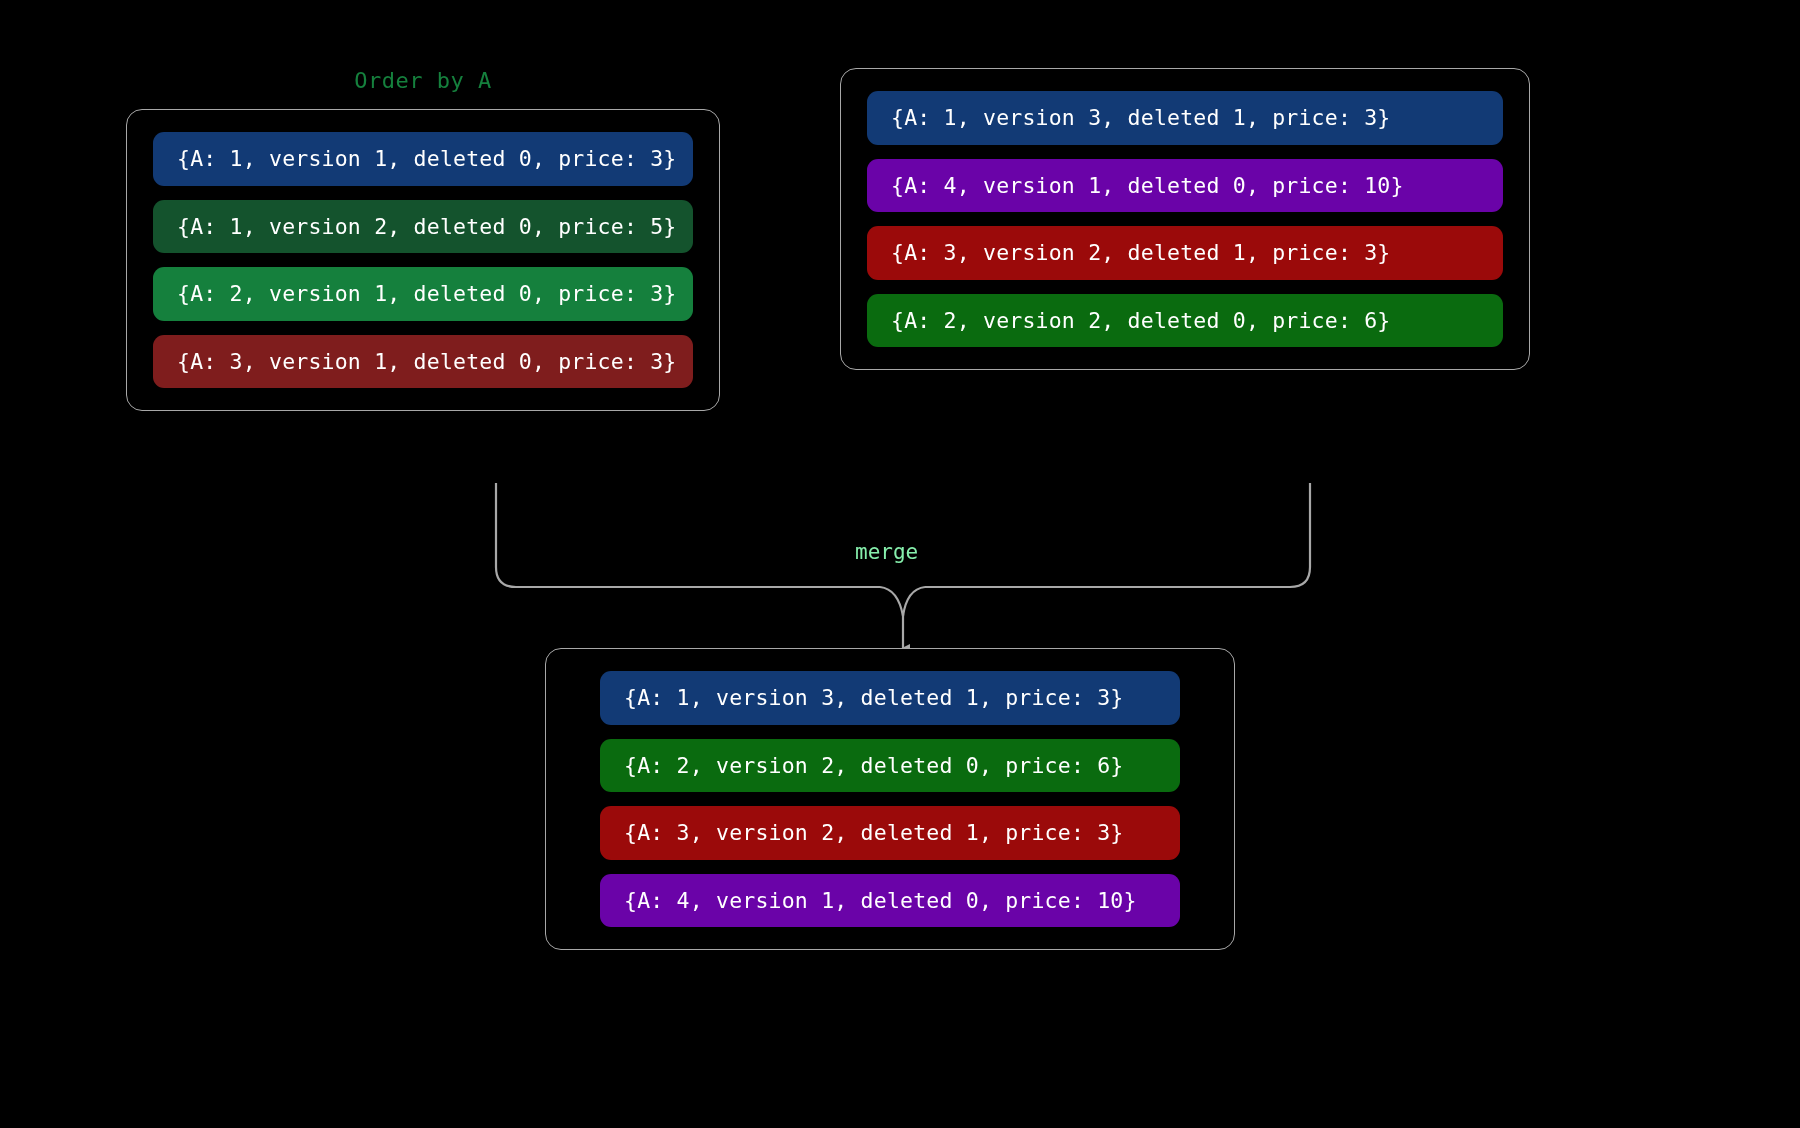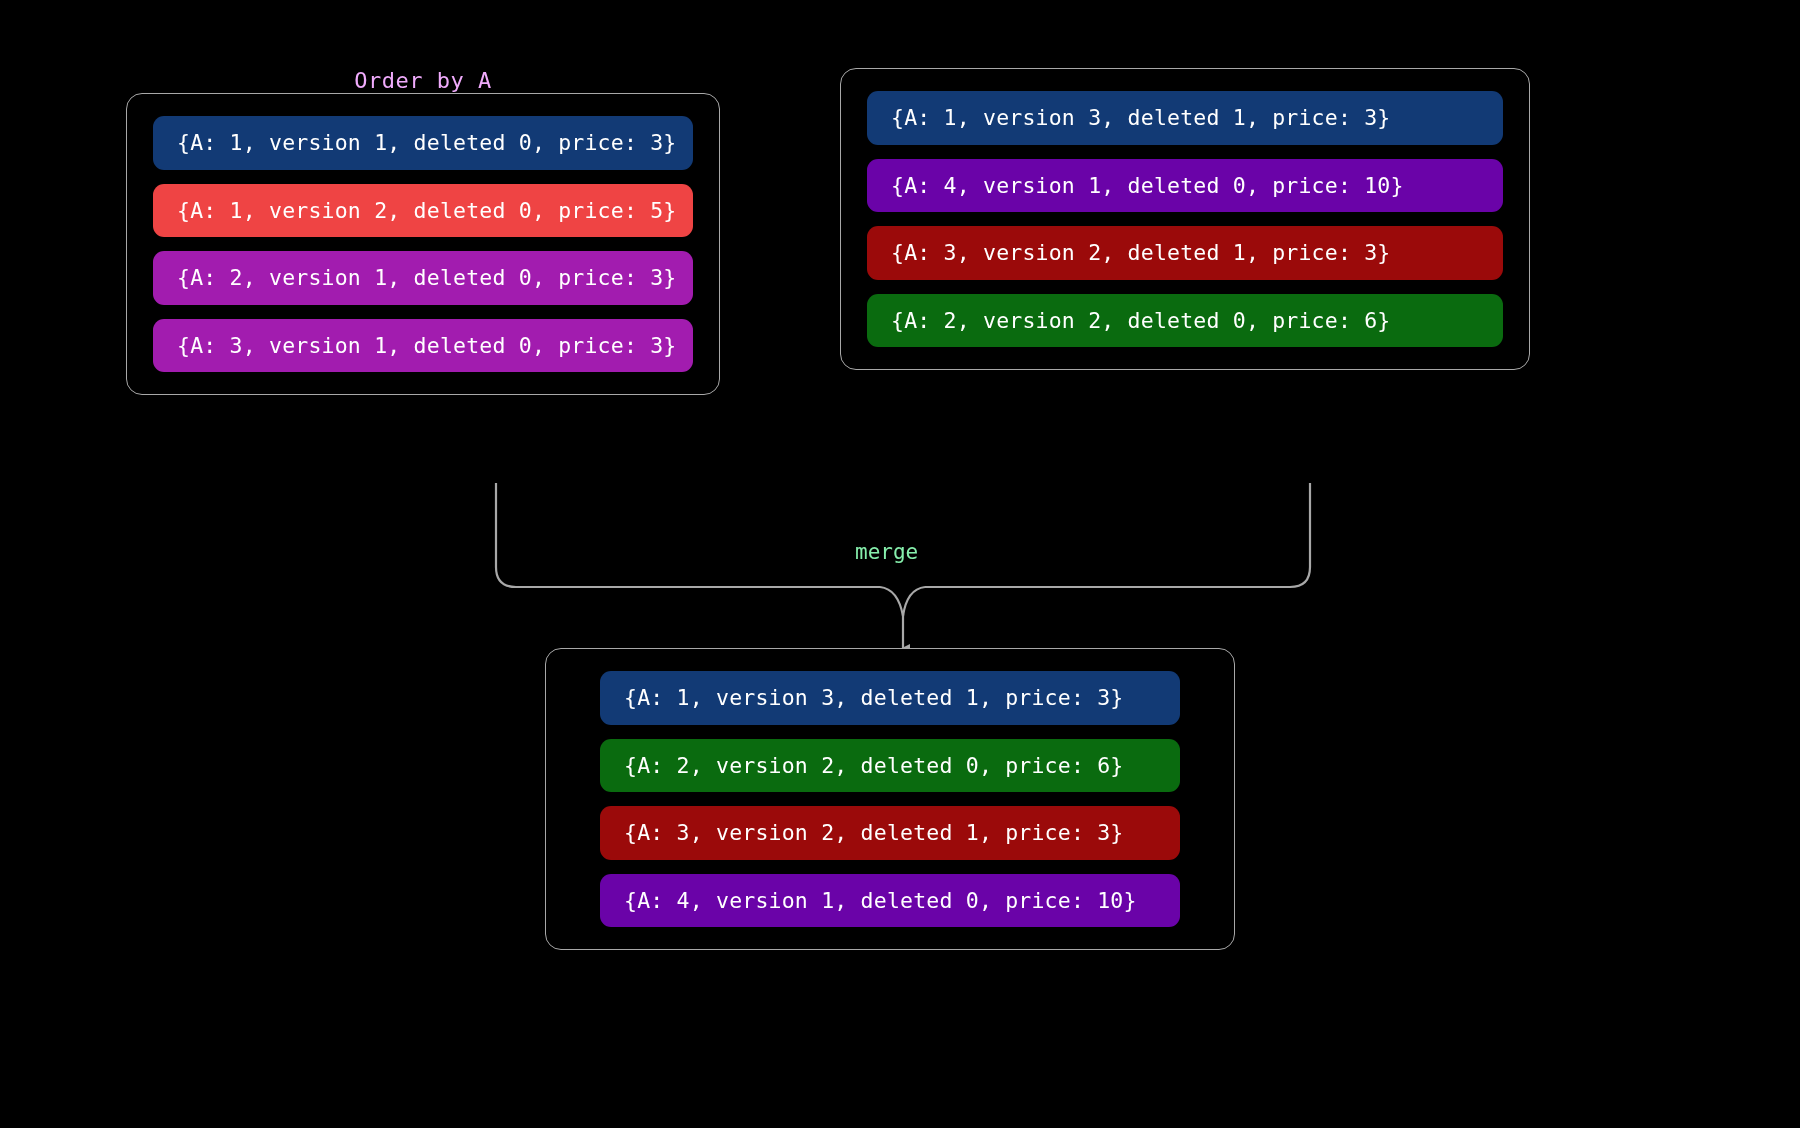--- a/index.html
+++ b/index.html
@@ -33,25 +33,26 @@
     pointer-events: none;
   }
 
   
   .group {
     position: absolute;
     z-index: 2;
   }
 
   .caption {
-    color: #f0abfc;
+    color: #15803d;
     font-size: 22px;
     letter-spacing: 0.5px;
     text-align: center;
     white-space: nowrap;
+    margin-bottom: 16px;
     font-family: "DejaVu Sans Mono", "Liberation Mono", monospace;
   }
 
   .panel {
     border: 1.6px solid #a8a8a8;
     border-radius: 16px;
     background: #000000;
     box-sizing: border-box;
     padding: 22px 26px;
     display: flex;
@@ -115,23 +116,23 @@
 
     <path d="M 903 614 L 903 648" fill="none" stroke="#a8a8a8" stroke-width="2.2" marker-end="url(#arrowhead)"></path>
   </svg>
 
   <div class="merge-label">merge</div>
 
   <div class="group" id="group-order-by-a">
     <div class="caption">Order by A</div>
     <div class="panel">
       <div class="pill" style="background: rgb(18, 58, 117);">{A: 1, version 1, deleted 0, price: 3}</div>
-      <div class="pill" style="background: #ef4444; text-align: right;">{A: 1, version 2, deleted 0, price: 5}</div>
-      <div class="pill" style="background: #a21caf;">{A: 2, version 1, deleted 0, price: 3}</div>
-      <div class="pill" style="background: #a21caf;">{A: 3, version 1, deleted 0, price: 3}</div>
+      <div class="pill" style="background: #14532d; text-align: right;">{A: 1, version 2, deleted 0, price: 5}</div>
+      <div class="pill" style="background: #15803d;">{A: 2, version 1, deleted 0, price: 3}</div>
+      <div class="pill" style="background: #7f1d1d;">{A: 3, version 1, deleted 0, price: 3}</div>
     </div>
   </div>
 
   <div class="group" id="group-data-parts">
     <div class="panel">
       <div class="pill" style="background: rgb(18, 58, 117);">{A: 1, version 3, deleted 1, price: 3}</div>
       <div class="pill" style="background: rgb(106, 3, 168);">{A: 4, version 1, deleted 0, price: 10}</div>
       <div class="pill" style="background: rgb(155, 10, 10);">{A: 3, version 2, deleted 1, price: 3}</div>
       <div class="pill" style="background: rgb(10, 107, 15);">{A: 2, version 2, deleted 0, price: 6}</div>
     </div>

